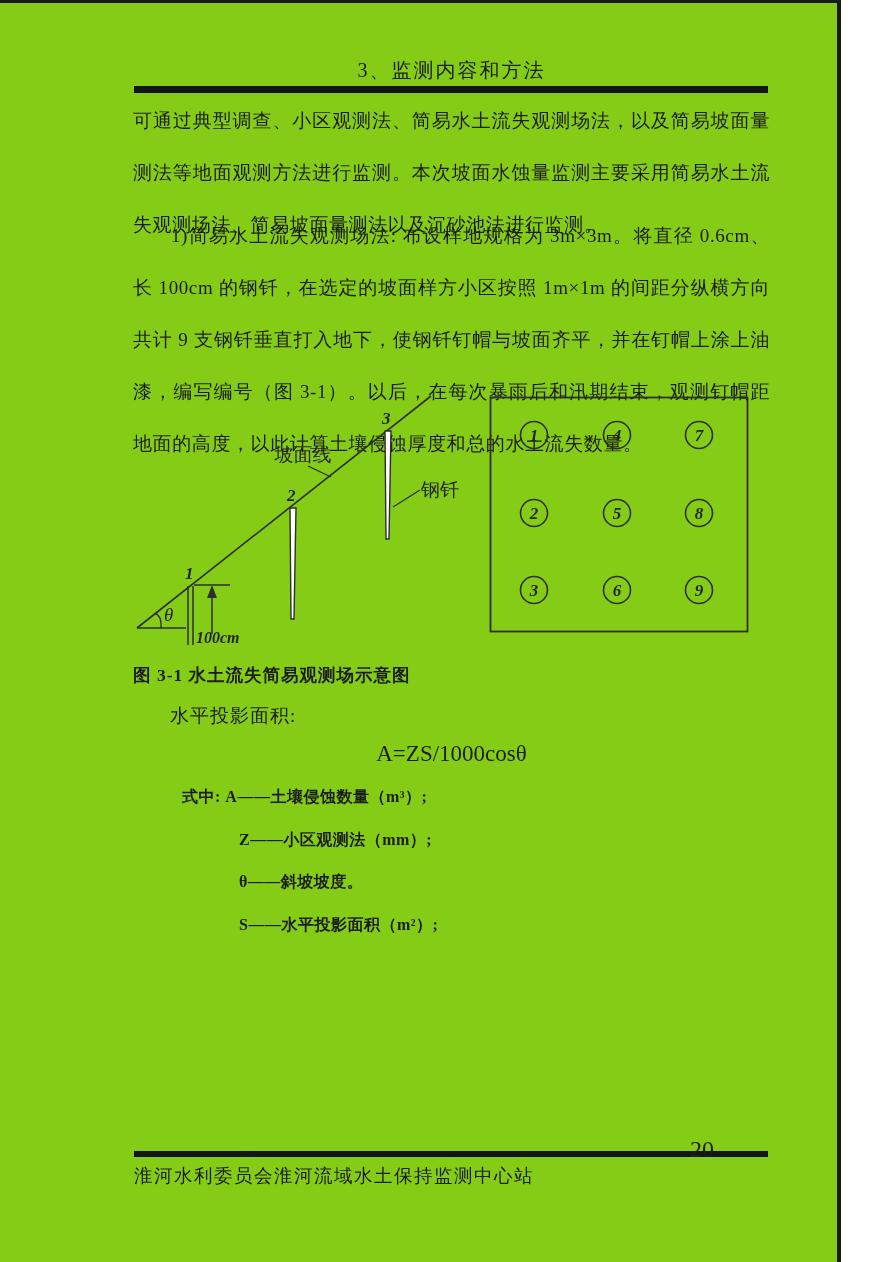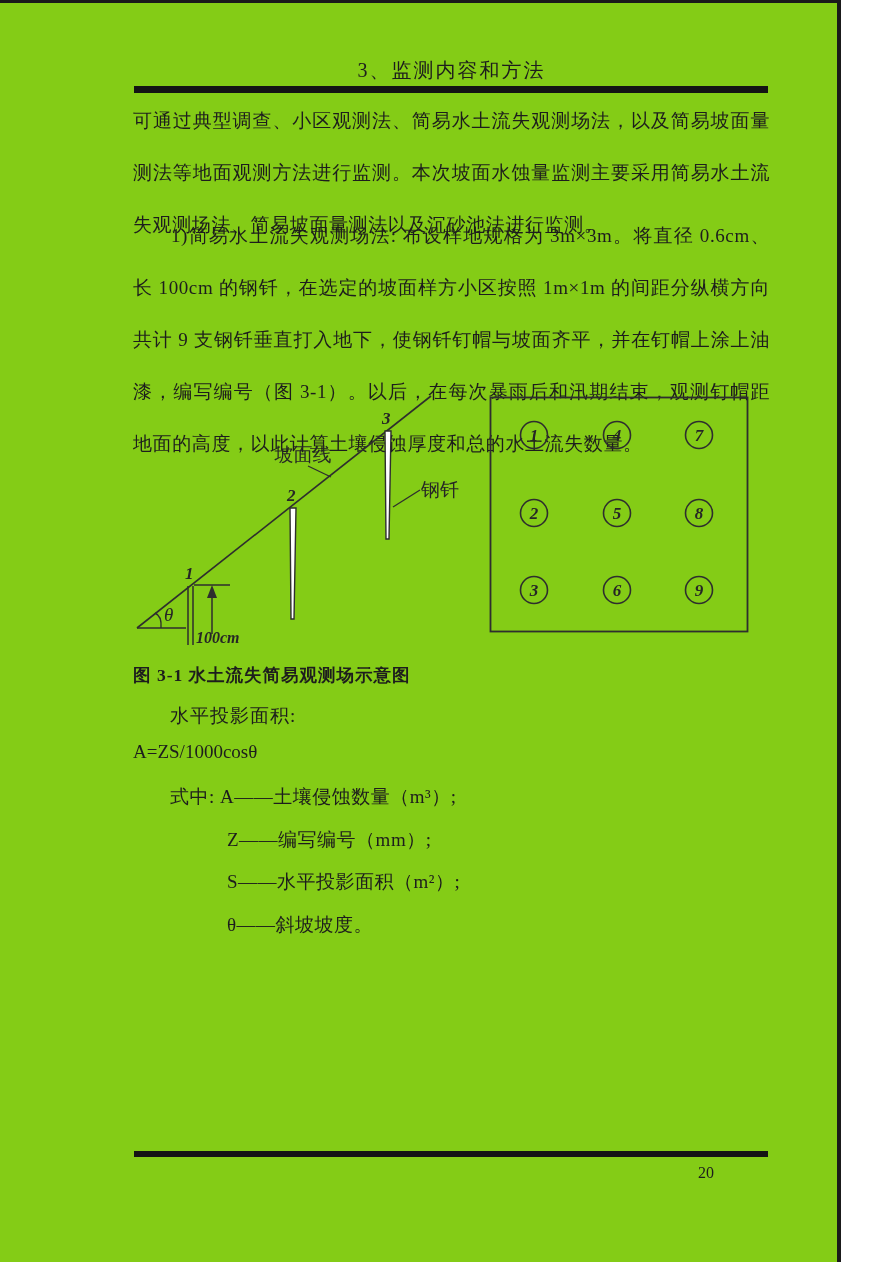--- a/index.html
+++ b/index.html
@@ -42,28 +42,28 @@
   .fig-num  { font-size:17px; font-style:italic; font-weight:bold; fill:#262626; }
   .fig-dim  { font-size:16px; font-style:italic; font-weight:bold; fill:#262626; }
 
   .caption {
     position:absolute; top:663px; left:133px; width:637px;
     text-align:left; font-weight:bold; font-size:17.5px; letter-spacing:1px;
   }
   .formula-intro { position:absolute; left:170px; top:703px; font-size:19px; letter-spacing:1px; }
   .formula {
     position:absolute; left:133px; width:637px; top:741px;
-    text-align:left; font-size:19px;
+    text-align:center; font-size:23px;
   }
-  .where { position:absolute; left:170px; top:776px; font-size:19px; letter-spacing:0.5px; }
+  .where { position:absolute; left:182px; top:776px; font-size:16px; letter-spacing:0.5px;font-weight:bold; }
   .where div { height:42.5px; line-height:42.5px; }
   .where .cont { margin-left:57px; }
 
   .footer-org  { position:absolute; left:134px; top:1163px; font-size:18.5px; letter-spacing:1.5px; }
-  .footer-page { position:absolute; right:127px; top:1164px; font-size:16px; }
+  .footer-page { position:absolute; right:127px; top:1136px; font-size:24px; }
 </style>
 </head>
 <body>
 
 <div class="page">
   <div class="edge-top"></div>
   <div class="edge-right"></div>
 
   <div class="header-title">3、监测内容和方法</div>
   <div class="rule rule-header"></div>
@@ -129,21 +129,22 @@
     </svg>
   </div>
 
   <div class="caption">图 3-1 水土流失简易观测场示意图</div>
 
   <div class="formula-intro">水平投影面积:</div>
   <div class="formula">A=ZS/1000cosθ</div>
 
   <div class="where">
     <div>式中: A——土壤侵蚀数量（m³）;</div>
-    <div class="cont">Z——编写编号（mm）;</div>
+    <div class="cont">Z——小区观测法（mm）;</div>
+    <div class="cont">θ——斜坡坡度。</div>
     <div class="cont">S——水平投影面积（m²）;</div>
-    <div class="cont">θ——斜坡坡度。</div>
   </div>
 
 
   <div class="rule rule-footer"></div>
+  <div class="footer-org">淮河水利委员会淮河流域水土保持监测中心站</div>
   <div class="footer-page">20</div>
 </div>
 
 </body></html>

